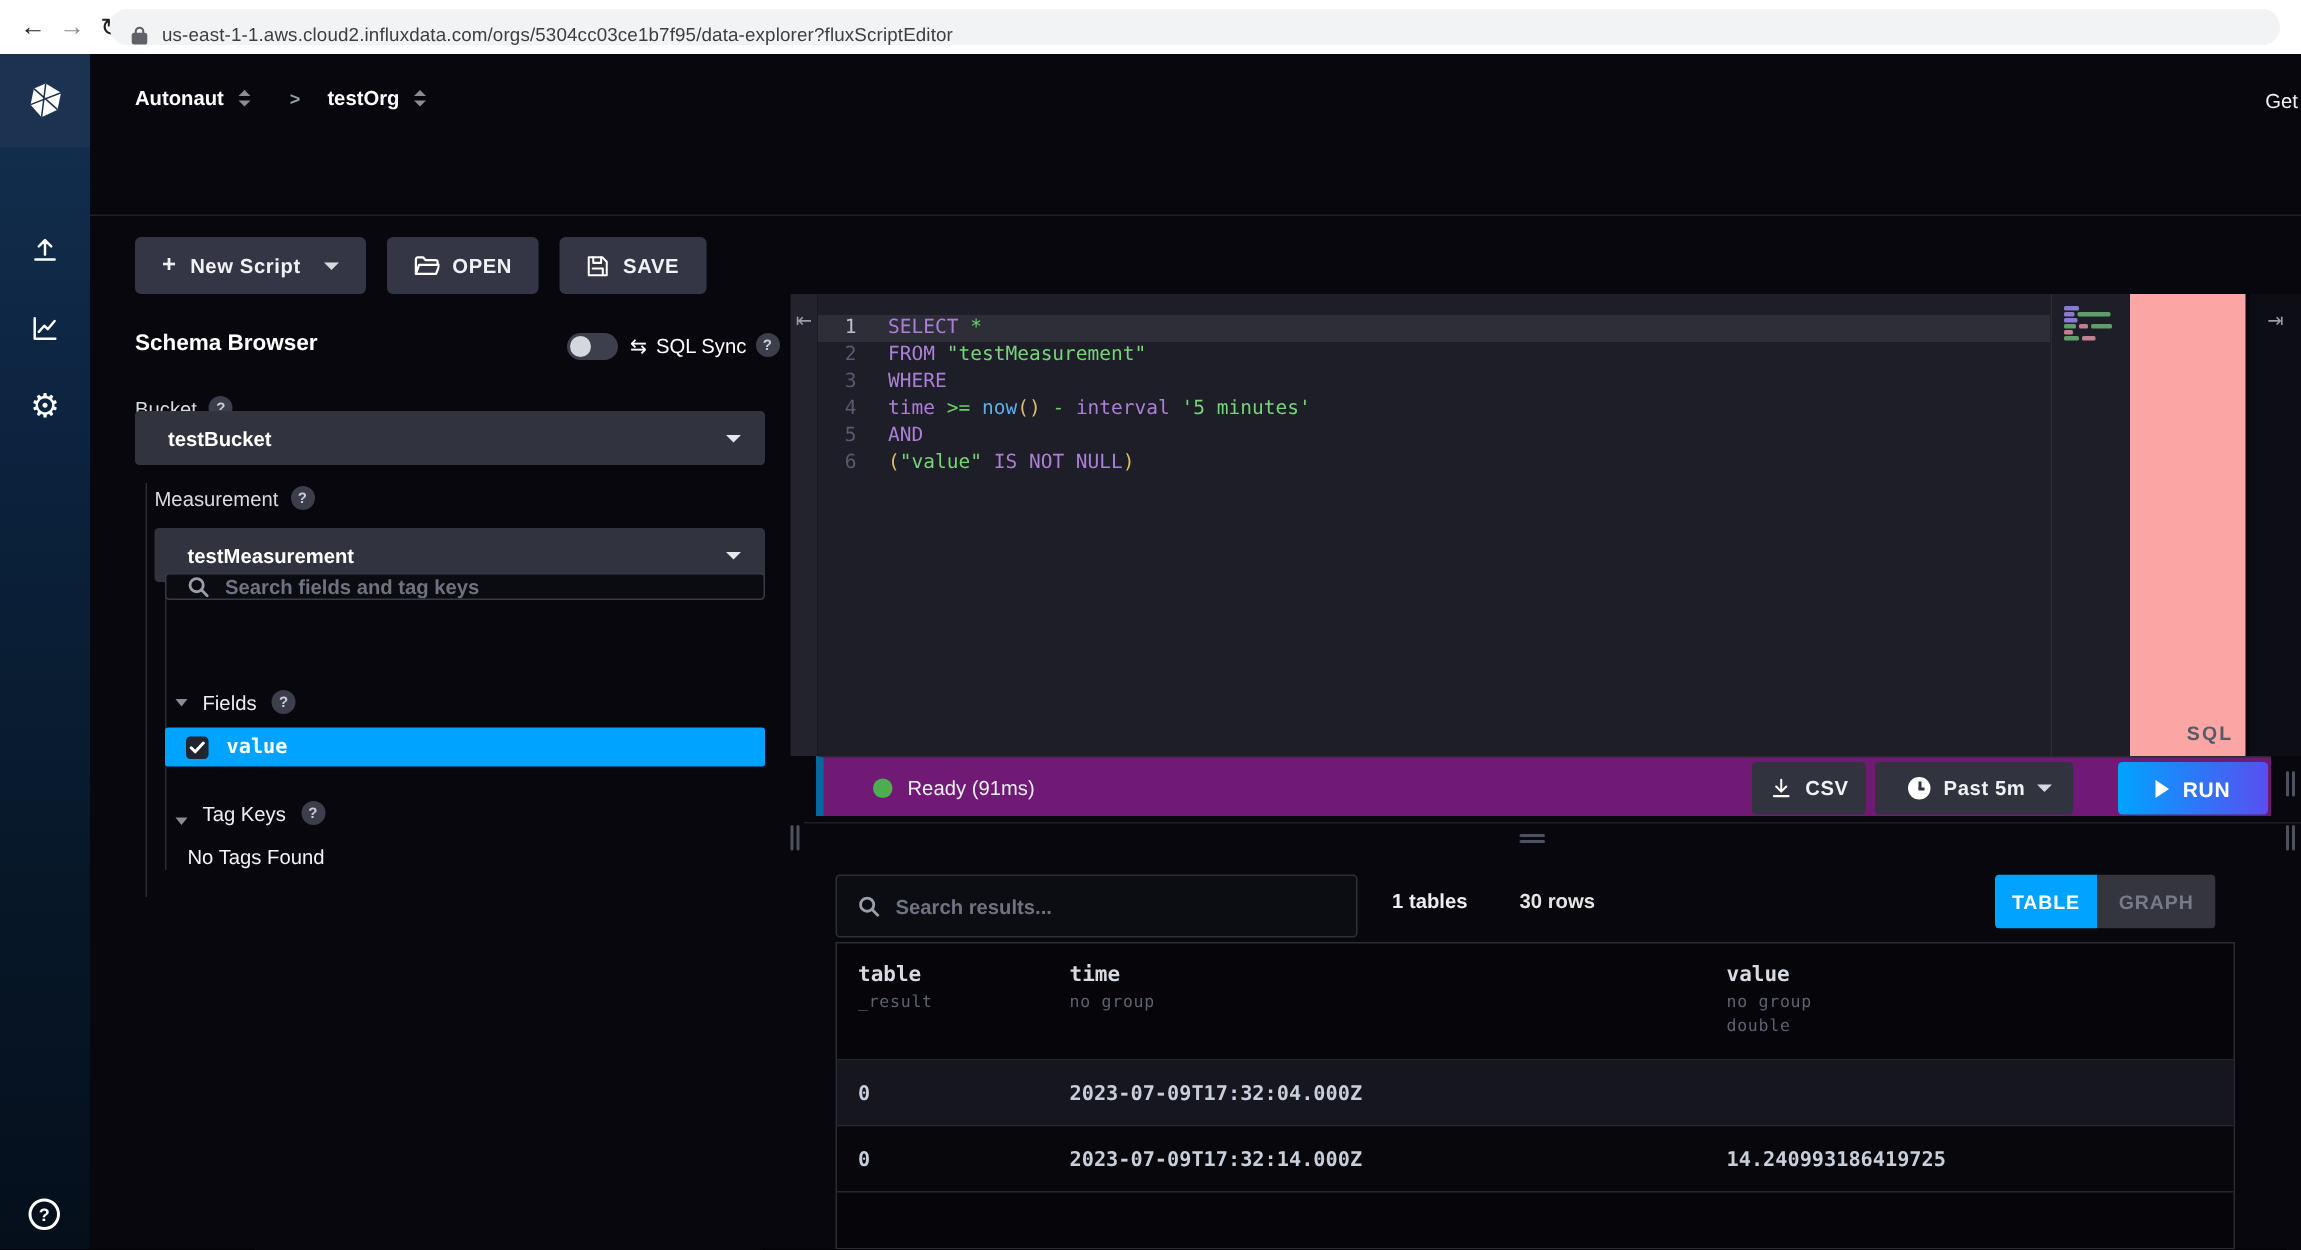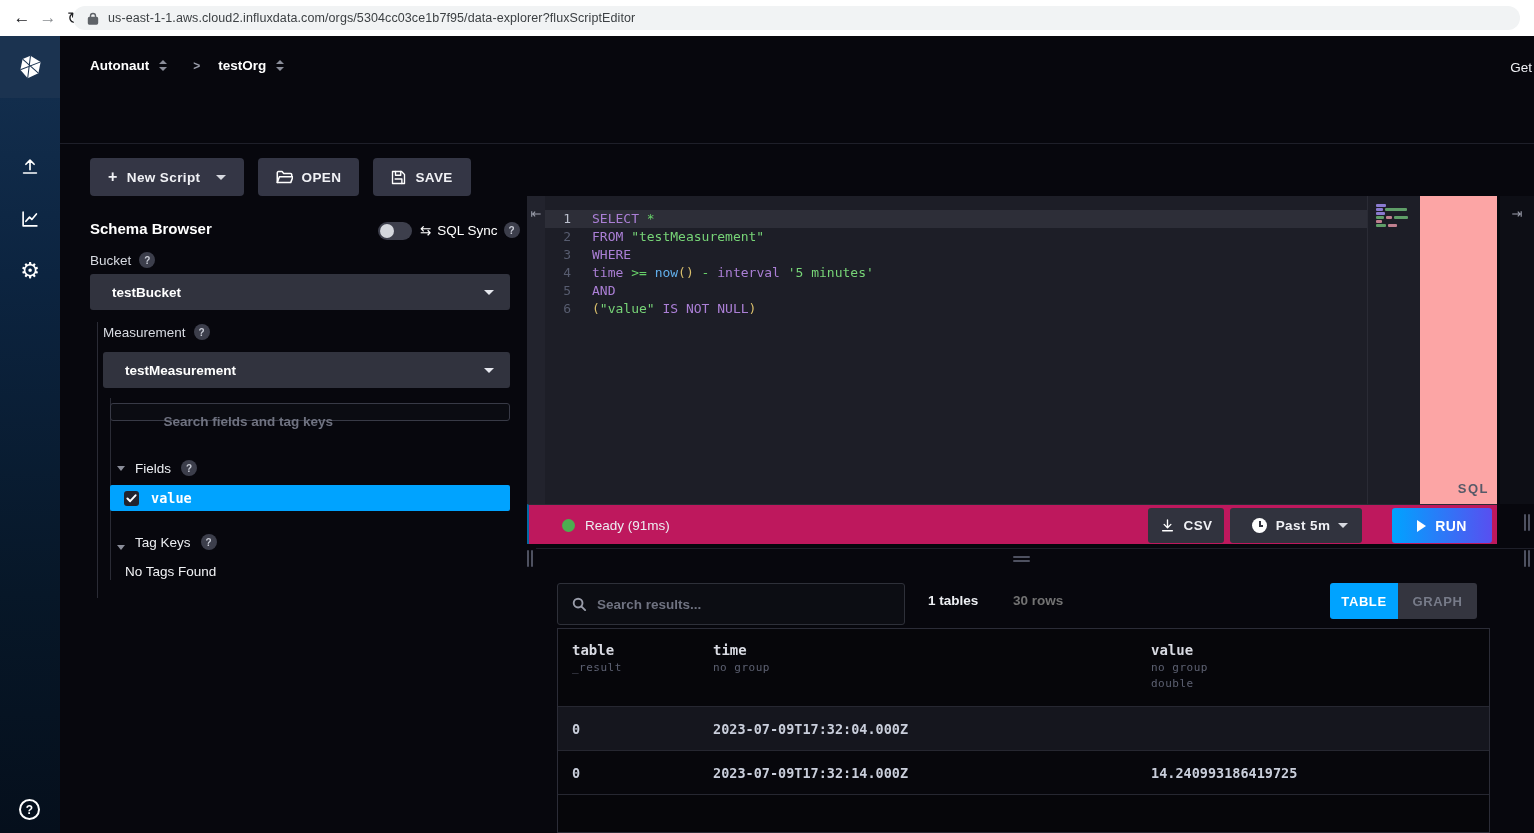--- a/index.html
+++ b/index.html
@@ -4,21 +4,21 @@
 <style>
   * { margin:0; padding:0; box-sizing:border-box; }
   html,body { width:1534px; height:833px; background:#000; }
   body { font-family:"Liberation Sans", sans-serif; }
   #screen { position:relative; width:1534px; height:833px; overflow:hidden; background:#07070d; }
 
   
   #browser-bar { position:absolute; left:0; top:0; width:1534px; height:36px; background:#ffffff; display:flex; align-items:center; }
   .nav-glyph { font-size:17px; color:#202124; width:26px; text-align:center; cursor:pointer; }
   .nav-glyph.fwd { color:#8a8d91; }
-  #url-pill { position:absolute; left:73px; top:6px; width:1447px; height:24px; background:#f1f3f4; border-radius:12px; display:flex; align-items:center; padding-left:14px; }
+  #url-pill { position:absolute; left:73px; top:6px; width:1447px; height:24px; background:#f1f3f4; border-radius:12px; display:flex; align-items:flex-end; padding-left:14px; }
   #url-text { font-size:12.5px; color:#3c4043; margin-left:9px; letter-spacing:.1px; }
 
   
   #sidebar { position:absolute; left:0; top:36px; width:60px; height:797px;
     background:linear-gradient(180deg,#143050 0%,#0c2440 30%,#071728 70%,#050f1c 100%); }
   #logo-tile { width:60px; height:62px; background:#1b3350; display:flex; align-items:center; justify-content:center; cursor:pointer; }
   .side-icon { width:60px; height:52px; display:flex; align-items:center; justify-content:center; cursor:pointer; }
   .side-icon svg { display:block; }
   #gear-glyph { font-size:22px; color:#ffffff; line-height:1; }
   #help-circle { position:absolute; left:19px; top:763px; width:21px; height:21px; border:2px solid #ffffff; border-radius:50%;
@@ -47,35 +47,35 @@
   .plus { font-size:16px; font-weight:bold; }
 
   
   #schema-title { position:absolute; left:30px; top:184px; font-size:15px; font-weight:bold; color:#ffffff; }
   #sql-sync-toggle { position:absolute; left:318px; top:186px; width:34px; height:18px; background:#3d3f4c; border-radius:9px; cursor:pointer; }
   #sql-sync-toggle .knob { position:absolute; left:2px; top:2px; width:14px; height:14px; border-radius:50%; background:#d4d7dd; }
   #sql-sync-label { position:absolute; left:360px; top:186px; display:flex; align-items:center; gap:6px; color:#ffffff; font-size:13.5px; }
   .q-badge { width:16px; height:16px; border-radius:50%; background:#3c3e4b; color:#c9ccd6; font-size:10px; font-weight:bold;
     display:inline-flex; align-items:center; justify-content:center; cursor:pointer; flex:none; }
   .schema-label { display:flex; align-items:center; gap:8px; font-size:13.5px; color:#d8dbe2; }
-  #bucket-label { position:absolute; left:30px; top:216px; }
+  #bucket-label { position:absolute; left:30px; top:228px; }
   .dropdown { position:absolute; height:36px; background:#31333e; border-radius:3px; display:flex; align-items:center;
     color:#ffffff; font-size:13.5px; font-weight:bold; padding:0 18px 0 22px; cursor:pointer; }
   .dropdown .caret-dn { position:absolute; right:16px; border-top-color:#e6e8ee; }
   #bucket-dd { left:30px; top:238px; width:420px; }
   #meas-label { position:absolute; left:43px; top:288px; }
   #meas-dd { left:43px; top:316px; width:407px; }
   .vline { position:absolute; width:1px; background:#2a2b35; }
   #vline-outer { left:37px; top:286px; height:276px; }
   #vline-inner { left:50px; top:362px; height:182px; }
 
   .search-box { position:absolute; background:#0b0c12; border:1px solid #383a46; border-radius:3px; display:flex; align-items:center; padding-left:14px; gap:10px; }
   .search-box input { background:transparent; border:none; outline:none; color:#e6e8ee; font-size:13.5px; width:80%; font-family:"Liberation Sans",sans-serif; }
   .search-box input::placeholder { color:#6f7280; font-weight:bold; }
-  #schema-search { left:50px; top:367px; width:400px; height:18px;flex-direction:column; }
+  #schema-search { left:50px; top:346px; width:400px; height:18px; }
 
   .tree-row { position:absolute; display:flex; align-items:center; gap:10px; font-size:13.5px; color:#eceef2; cursor:pointer; }
   .tw { width:0; height:0; border-left:4.5px solid transparent; border-right:4.5px solid transparent; border-top:5px solid #8a8d99; }
   #fields-row { left:57px; top:424px; }
   #tagkeys-row { left:57px; top:498px;align-items:flex-end; }
   #value-row { position:absolute; left:50px; top:449px; width:400px; height:26px; background:#00a3ff; border-radius:2px;
     display:flex; align-items:center; padding-left:14px; gap:12px; cursor:pointer; }
   #value-check { width:15px; height:15px; background:#22242e; border-radius:3px; display:flex; align-items:center; justify-content:center; }
   #value-label { font-family:"DejaVu Sans Mono",monospace; font-size:13.5px; font-weight:bold; color:#ffffff; }
   #no-tags { position:absolute; left:65px; top:528px; font-size:13.5px; color:#f2f3f6; }
@@ -100,21 +100,21 @@
   .tk-paren { color:#d9bf6c; }
   #minimap { position:absolute; left:843px; top:0; width:53px; height:308px; background:#1d1e27; border-left:1px solid #2a2b35; cursor:pointer; }
   .mm-row { display:flex; gap:2px; margin:1px 0 0 8px; }
   .mm-seg { height:3px; border-radius:1px; }
   #right-strip { position:absolute; left:896px; top:0; width:77px; height:308px; background:#fca5a5; }
   #sql-badge { position:absolute; right:8px; bottom:8px; color:#565a68; font-size:13px; font-weight:bold; letter-spacing:1.5px; }
   #collapsed-panel { position:absolute; left:976px; top:0; width:34px; height:308px; background:#0d0e15; }
   #collapse-right { position:absolute; left:976px; top:10px; width:34px; text-align:center; color:#9a9daa; font-size:13px; cursor:pointer; }
 
   
-  #status-bar { position:absolute; left:3px; top:308px; width:970px; height:40px; background:#be185d; border-top:1px solid #2a2b35; border-left:2px solid #0369a1; }
+  #status-bar { position:absolute; left:20px; top:308px; width:970px; height:40px; background:#701a75; border-top:1px solid #2a2b35; border-left:5px solid #0369a1; }
   #ready-dot { position:absolute; left:33px; top:14px; width:13px; height:13px; border-radius:50%; background:#4cae50; }
   #ready-text { position:absolute; left:56px; top:13px; font-size:13.5px; color:#eceef2; }
   .sb-btn { position:absolute; top:3px; height:35px; background:#31333e; border-radius:3px; display:flex; align-items:center; justify-content:center;
     gap:9px; color:#f0f1f5; font-size:13.5px; font-weight:bold; cursor:pointer; letter-spacing:.4px; }
   #csv-btn { left:619px; width:76px; }
   #range-btn { left:701px; width:132px; padding-right:10px; }
   #range-btn .caret-dn { position:absolute; right:14px; }
   #run-btn { left:863px; width:100px; background:linear-gradient(90deg,#00a3ff 0%,#584ff0 100%); color:#ffffff; font-size:14px; }
   .play-tri { width:0; height:0; border-top:6px solid transparent; border-bottom:6px solid transparent; border-left:9px solid #ffffff; }
   #clock-icon { width:15px; height:15px; background:#ffffff; border-radius:50%; position:relative; }
@@ -128,21 +128,21 @@
   .vgrip span { width:2px; height:17px; background:#4e5160; border-radius:1px; }
   #split-line { position:absolute; left:12px; top:352px; width:998px; height:1px; background:#1e1f29; }
   #hgrip-center { left:489px; top:360px; }
   #vgrip-left { left:3px; top:354px; }
   #vgrip-right { left:1000px; top:354px; }
   #vgrip-status { left:1000px; top:318px; }
 
   
   #results-search { left:33px; top:387px; width:348px; height:42px; background:#0c0d13; border-color:#2e3039; }
   #tables-count { position:absolute; left:404px; top:397px; font-size:13.5px; font-weight:bold; color:#eceef2; }
-  #rows-count { position:absolute; left:489px; top:397px; font-size:13.5px; font-weight:bold; color:#737373; }
+  #rows-count { position:absolute; left:489px; top:397px; font-size:13.5px; font-weight:bold; color:#e5e5e5; }
   #view-toggle { position:absolute; left:806px; top:387px; height:36px; display:flex; border-radius:3px; overflow:hidden; }
   .seg-btn { height:36px; display:flex; align-items:center; justify-content:center; font-size:13px; font-weight:bold; letter-spacing:.6px; cursor:pointer; }
   #tab-table { width:68px; background:#00a3ff; color:#ffffff; }
   #tab-graph { width:79px; background:#34353f; color:#777b89; }
 
   #results-table { position:absolute; left:33px; top:432px; width:933px; height:205px; background:#06060a; border:1px solid #2b2c37; font-family:"DejaVu Sans Mono",monospace; }
   .tgrid { display:grid; grid-template-columns:141px 438px 1fr; padding-left:14px; }
   #table-head { padding-top:13px; height:78px; border-bottom:1px solid #262731; }
   .th-title { font-size:14px; font-weight:bold; color:#d8dae2; }
   .th-sub { font-size:11px; color:#5d6172; margin-top:3px; letter-spacing:.5px; }

